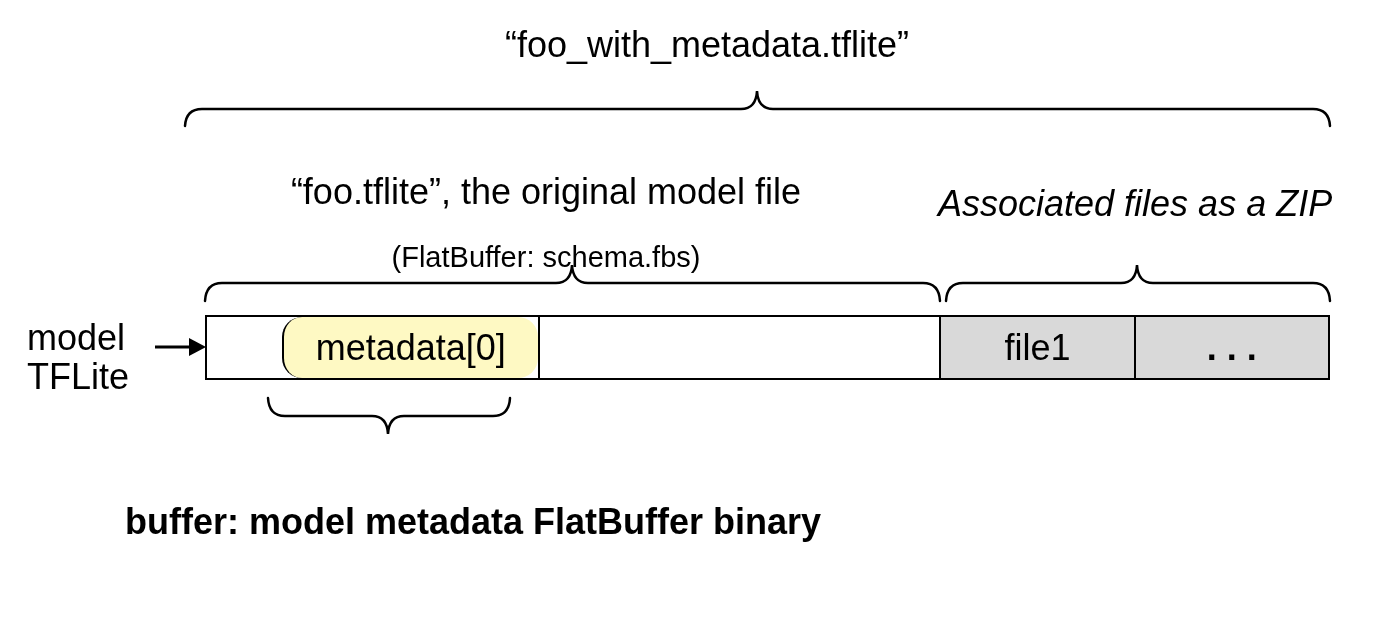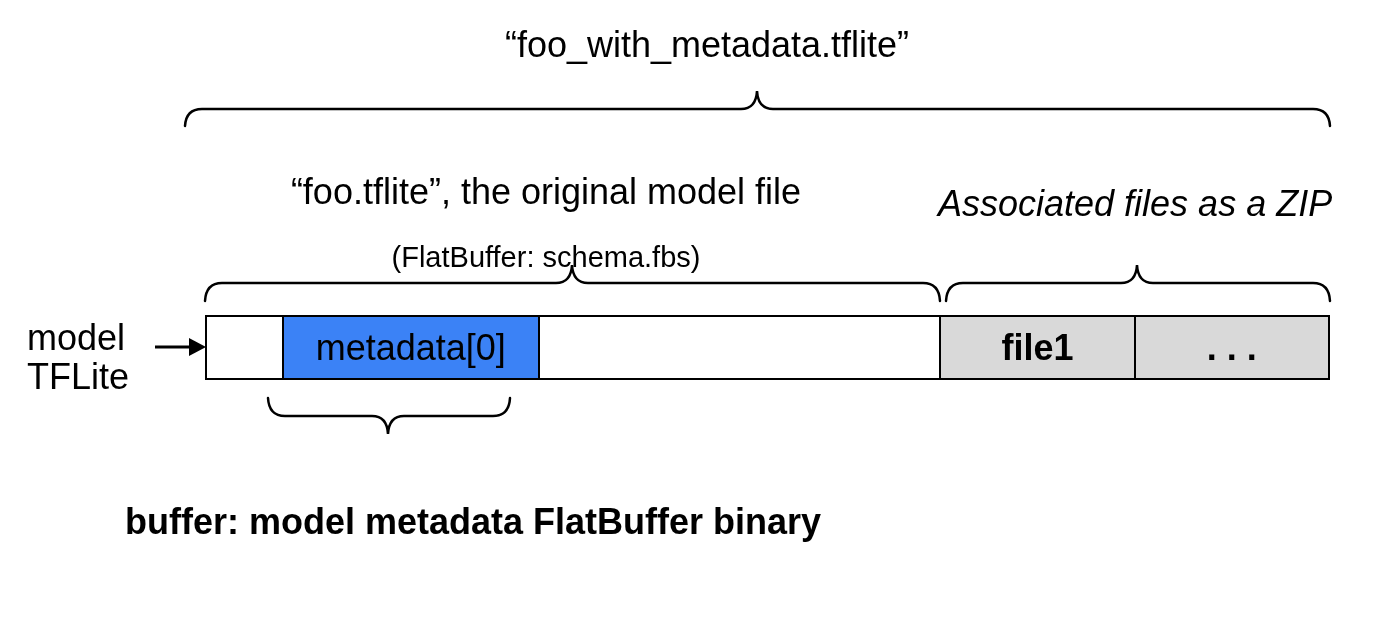--- a/index.html
+++ b/index.html
@@ -28,21 +28,21 @@
   }
   .seg{
     box-sizing:border-box;
     display:flex;align-items:center;justify-content:center;
     font-size:36px;white-space:nowrap;
   }
   .seg + .seg{border-left:2px solid #000;}
   .seg-0{width:75px;}
   .seg-1{width:257px;}
   .seg-2{width:403px;}
-  .seg-3{width:195px;font-weight:bold;}
+  .seg-3{width:195px;}
   .seg-4{width:195px;font-weight:bold;}
   #note-line1{top:461px;left:125px;}
   #note-line2{top:502px;left:125px;font-weight:bold;}
   #note-line3{top:552px;left:230px;}
 </style>
 </head>
 <body>
 
 <div class="canvas">
 
@@ -68,21 +68,21 @@
   <div class="abs sublbl center" id="model-sublabel">(FlatBuffer: schema.fbs)</div>
   <div class="abs lbl" id="zip-label">Associated files as a ZIP</div>
 
   <div class="abs lbl" id="tflite-label">
     <div>model</div>
     <div>TFLite</div>
   </div>
 
   <div class="abs" id="bar">
     <div class="seg seg-0"></div>
-    <div class="seg seg-1" style="background: #3b82f6;">metadata[0]</div>
+    <div class="seg seg-1" style="background: #fef9c3; border-radius: 20px;">metadata[0]</div>
     <div class="seg seg-2"></div>
     <div class="seg seg-3" style="background: rgb(217, 217, 217);">file1</div>
     <div class="seg seg-4" style="background: rgb(217, 217, 217);">. . .</div>
   </div>
 
   <div class="abs lbl" id="note-line2">buffer: model metadata FlatBuffer binary</div>
 
 </div>
 
 </body></html>

